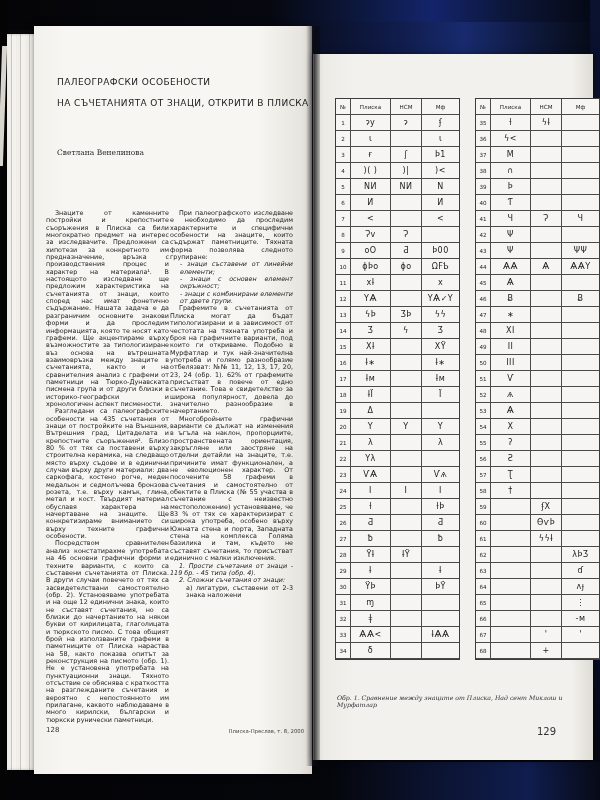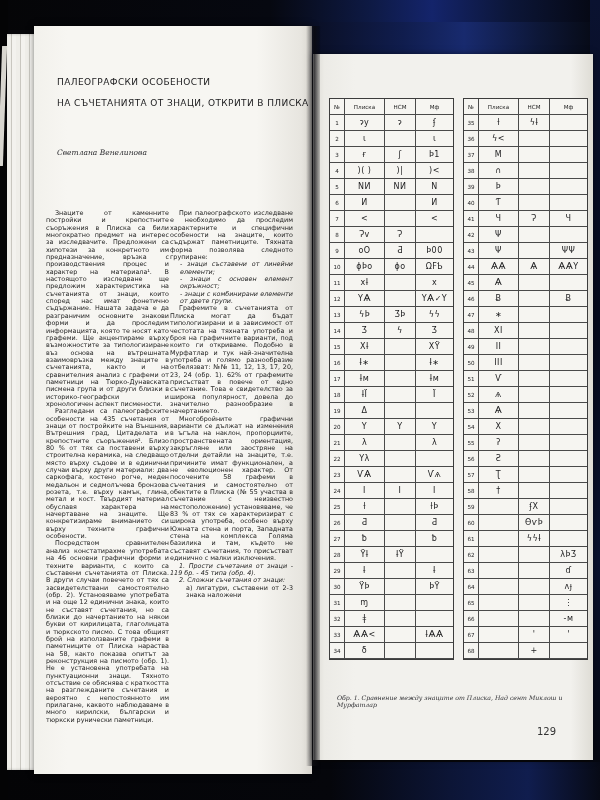--- a/index.html
+++ b/index.html
@@ -31,35 +31,35 @@
   .right-page{position:absolute;left:313px;top:54px;width:280px;height:706px;
     background:linear-gradient(90deg,#d9d7d1 0%,#ecebe6 4%,#f2f1ed 15%,#f2f1ed 92%,#dedcd5 100%);
     box-shadow:0 0 6px rgba(0,0,0,.5);}
   .gutter{position:absolute;left:306px;top:26px;width:14px;height:740px;
     background:linear-gradient(90deg,rgba(0,0,0,0) 0%,rgba(20,20,25,.55) 45%,rgba(10,10,14,.75) 60%,rgba(0,0,0,.2) 100%);}
 
   
   .title-block{position:absolute;left:23px;top:46px;width:240px;color:#1b1b1d;}
   .title-line{font-size:9px;font-weight:normal;letter-spacing:.4px;line-height:21px;white-space:nowrap;}
   .author{position:absolute;left:23px;top:122px;font-family:"DejaVu Serif",serif;
-    font-style:italic;font-size:7.5px;color:#2a2a2e;}
+    font-size:7.5px;color:#2a2a2e;}
   .columns{position:absolute;left:12px;top:184px;width:258px;display:flex;gap:1px;}
   .col{width:123px;color:#222;}
   .col p{margin:0;font-size:6.4px;line-height:7.35px;text-align:justify;}
   .col p.para{text-indent:9px;}
   .col p.bullet{padding-left:10px;font-style:italic;}
   .col p.numline{text-indent:9px;font-style:italic;}
   .col p.subitem{padding-left:16px;}
   .page-footer{position:absolute;left:12px;top:700px;width:258px;display:flex;
     justify-content:space-between;align-items:flex-end;color:#333;}
   .page-num-left{font-size:7px;}
   .journal-footer{font-size:5.3px;color:#444;}
 
   
-  .tables-wrap{position:absolute;left:16px;top:44px;display:flex;gap:9px;}
+  .tables-wrap{position:absolute;left:22px;top:44px;display:flex;gap:15px;}
   .sign-table{display:grid;grid-template-columns:15px 40px 31px 37px;
     grid-auto-rows:16px;border:1px solid #3c3c3c;background:#f6f5f1;}
   .sign-table .cell{border-right:1px solid #4a4a4a;border-bottom:1px solid #4a4a4a;
     display:flex;align-items:center;justify-content:center;overflow:hidden;color:#1d1d1f;}
   .sign-table .cell:nth-child(4n){border-right:none;}
   .sign-table .hdr{font-size:5.6px;color:#222;}
   .sign-table .num{font-size:5.6px;}
   .sign-table .glyph{font-size:8px;letter-spacing:.5px;}
   .fig-caption{position:absolute;left:24px;top:640px;width:246px;
     font-family:"DejaVu Serif",serif;font-style:italic;font-size:6.2px;color:#2e2e32;}
@@ -95,20 +95,24 @@
         <p class="bullet">- знаци с основен елемент окръжност;</p>
         <p class="bullet">- знаци с комбинирани елементи от двете групи.</p>
         <p class="para">Графемите в съчетанията от Плиска могат да бъдат типологизирани и в зависимост от честотата на тяхната употреба и броя на графичните варианти, под които ги откриваме. Подобно в Мурфатлар и тук най-значителна употреба и голямо разнообразие отбелязват: №№ 11, 12, 13, 17, 20, 23, 24 (обр. 1). 62% от графемите присъстват в повече от едно съчетание. Това е свидетелство за широка популярност, довела до значително разнообразие в начертанието.</p>
         <p class="para">Многобройните графични варианти се дължат на изменения в ъгъла на наклон, пропорциите, пространствената ориентация, закръгляне или заостряне на отделни детайли на знаците, т.е. причините имат функционален, а не еволюционен характер. От посочените 58 графеми в съчетания и самостоятелно от обектите в Плиска (№ 55 участва в съчетание с неизвестно местоположение) установяваме, че 83 % от тях се характеризират с широка употреба, особено върху Южната стена и порта, Западната стена на комплекса Голяма базилика и там, където не съставят съчетания, то присъстват единично с малки изключения.</p>
         <p class="numline">1. Прости съчетания от знаци - 119 бр. - 45 типа (обр. 4).</p>
         <p class="numline">2. Сложни съчетания от знаци:</p>
         <p class="subitem">а) лигатури, съставени от 2-3 знака наложени</p>
       </div>
   </div>
 
+  <div class="page-footer">
+    <span class="page-num-left">128</span>
+    <span class="journal-footer">Плиска-Преслав, т. 8, 2000</span>
+  </div>
 </div>
 
 <div class="right-page">
   <div class="tables-wrap">
     <div class="sign-table">
         <div class="cell hdr">№</div>
         <div class="cell hdr">Плиска</div>
         <div class="cell hdr">НСМ</div>
         <div class="cell hdr">Мф</div>
         <div class="cell num">1</div>

